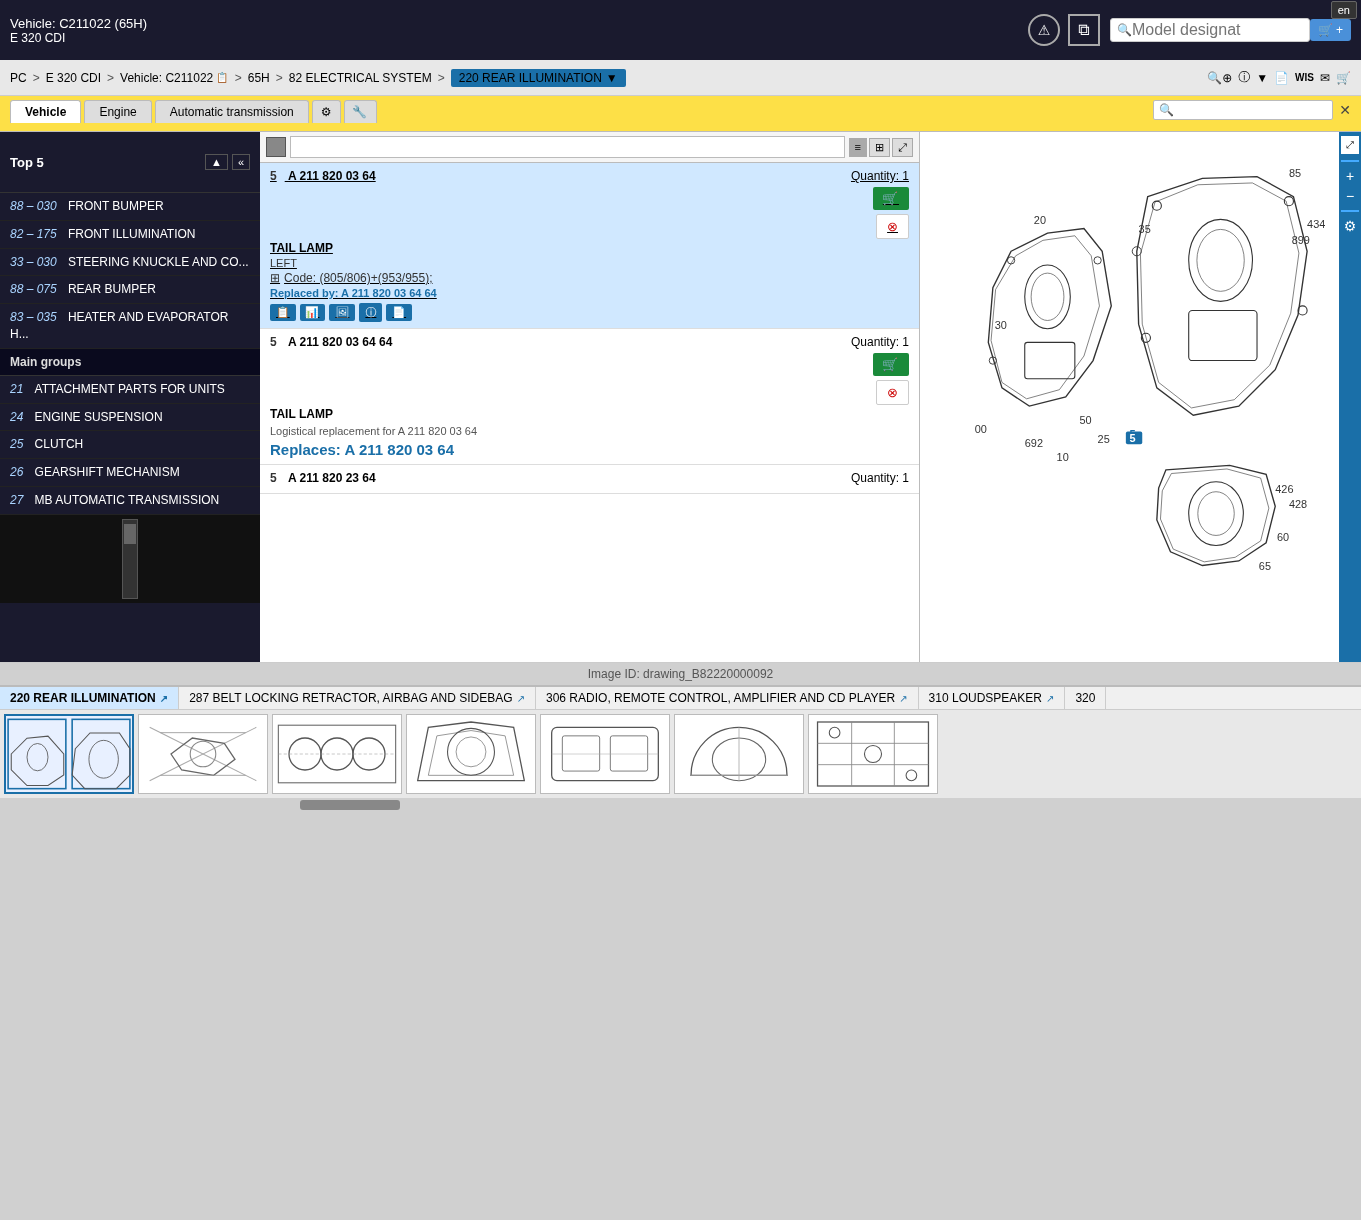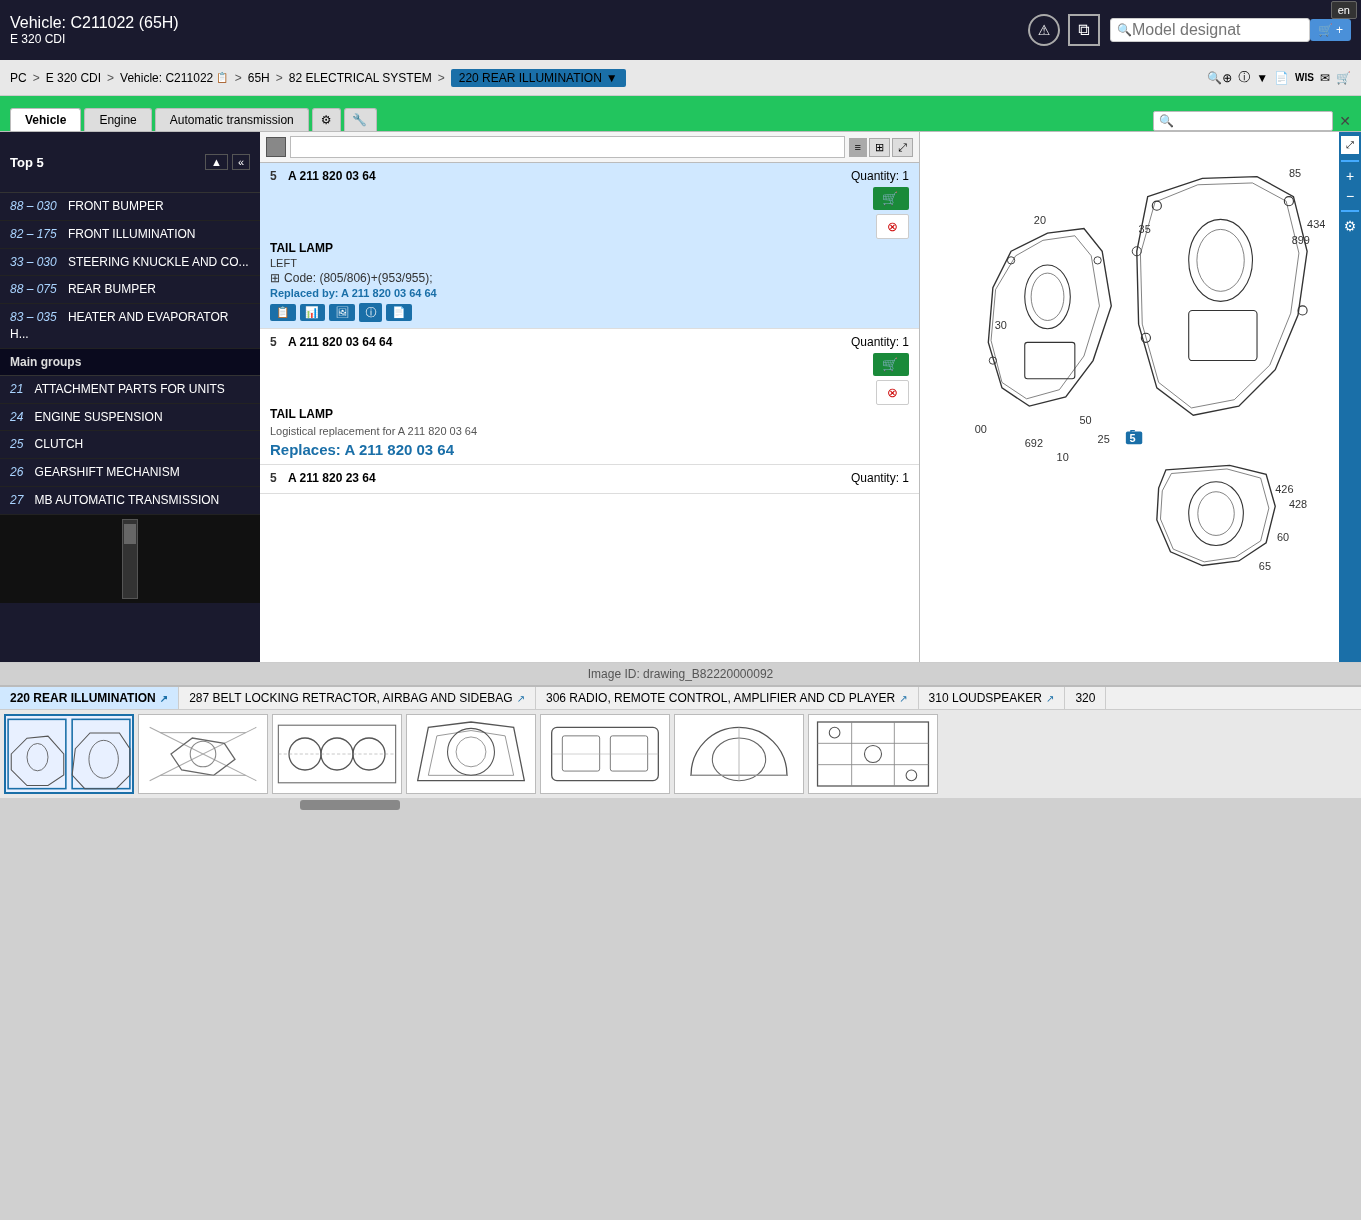--- a/index.html
+++ b/index.html
@@ -9,21 +9,21 @@
     .top-bar {
       background: #1a1a2e;
       color: white;
       display: flex;
       align-items: center;
       padding: 6px 10px;
       height: 60px;
       position: relative;
     }
     .top-bar-vehicle-info { flex: 1; }
-    .top-bar-vehicle-info .vehicle-name { font-size: 16px; }
+    .top-bar-vehicle-info .vehicle-name { font-size: 13px; }
     .top-bar-vehicle-info .vehicle-sub { font-size: 12px; }
     .top-bar-icons { display: flex; align-items: center; gap: 8px; margin-right: 10px; }
     .top-bar-search {
       display: flex;
       align-items: center;
       background: white;
       border: 1px solid #ccc;
       border-radius: 3px;
       padding: 2px 6px;
       width: 200px;
@@ -80,23 +80,23 @@
       color: white !important;
       padding: 2px 8px;
       border-radius: 2px;
       display: flex; align-items: center; gap: 4px;
     }
     .breadcrumb-bar-right { margin-left: auto; display: flex; gap: 6px; align-items: center; }
     .bc-icon { cursor: pointer; font-size: 16px; color: #333; }
 
     
     .tab-bar {
-      background: #22c55e;
-      display: flex;
-      align-items: flex-end;
+      background: #fde047;
+      display: flex;
+      align-items: flex-start;
       padding: 4px 10px 0 10px;
       border-bottom: 1px solid #bbb;
       height: 36px;
     }
     .tab {
       padding: 4px 14px;
       border: 1px solid #bbb;
       border-bottom: none;
       background: #ddd;
       cursor: pointer;
@@ -190,21 +190,21 @@
     }
     .parts-view-btns { display: flex; gap: 2px; }
     .parts-view-btn { background: #ddd; border: 1px solid #aaa; padding: 2px 5px; cursor: pointer; font-size: 11px; }
     .parts-view-btn.active { background: #aaa; }
     .parts-list { overflow-y: auto; flex: 1; }
     .part-row {
       border-bottom: 1px solid #ddd;
       padding: 6px 10px;
       background: white;
     }
-    .part-row.selected { background: #d0e8ff; }
+    .part-row.selected { background: #d0e8ff; text-decoration: underline; }
     .part-row-header { display: flex; justify-content: space-between; align-items: flex-start; margin-bottom: 2px; }
     .part-num { font-weight: bold; color: #333; margin-right: 8px; font-size: 12px; }
     .part-id { font-weight: bold; color: #000; font-size: 12px; }
     .part-name { font-weight: bold; font-size: 12px; color: #000; margin: 2px 0; }
     .part-side { font-size: 11px; color: #333; }
     .part-code { font-size: 11px; color: #333; margin: 2px 0; display: flex; align-items: center; gap: 4px; }
     .part-replaced { font-size: 11px; color: #1a6fa8; font-weight: bold; margin: 2px 0; }
     .part-icons { display: flex; gap: 4px; margin-top: 4px; align-items: center; }
     .part-icon-btn { background: #1a6fa8; color: white; border: none; padding: 2px 6px; font-size: 11px; cursor: pointer; border-radius: 2px; }
     .cart-add-btn {

